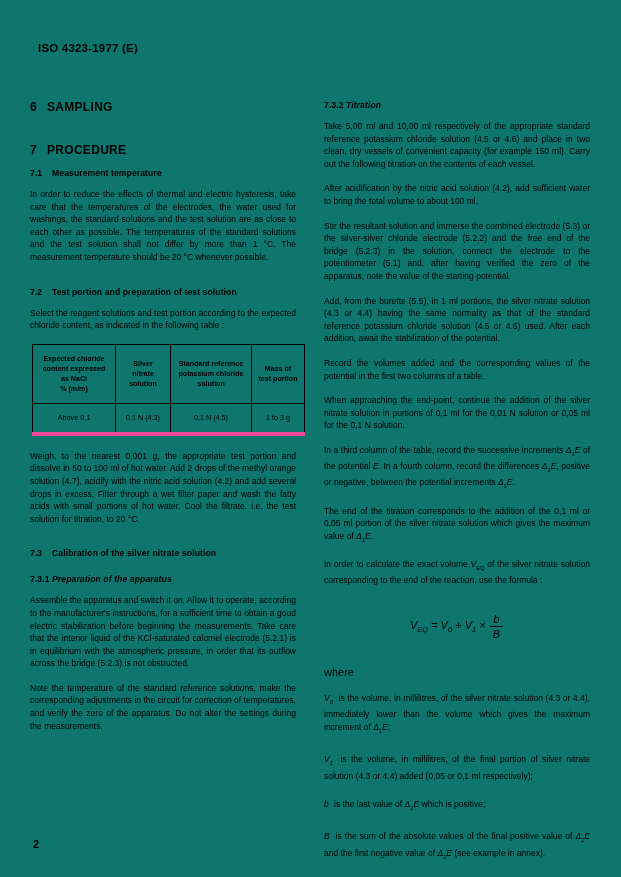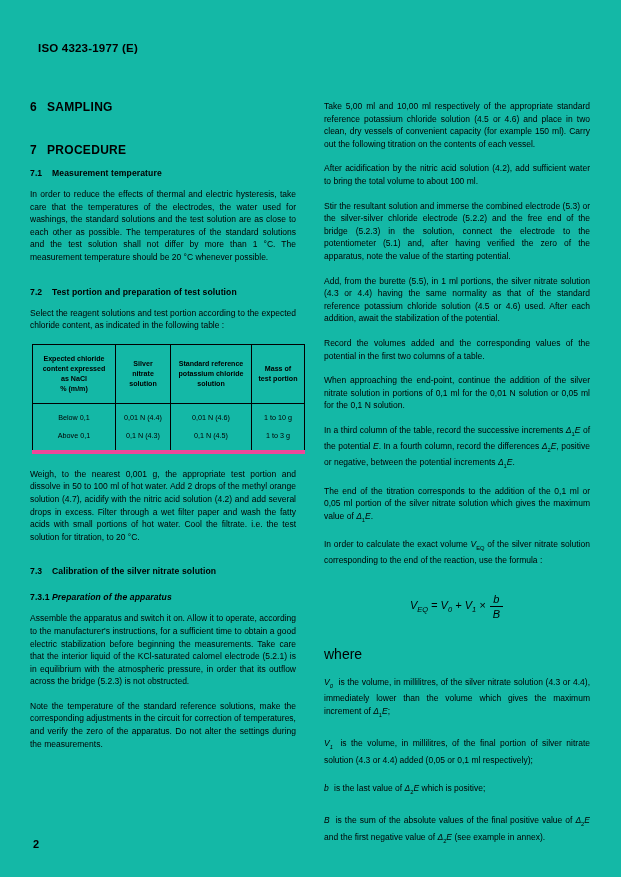--- a/index.html
+++ b/index.html
@@ -8,21 +8,21 @@
     background: #ffffff;
   }
   body {
     font-family: "Liberation Sans", sans-serif;
     color: #000000;
   }
   .page {
     position: relative;
     width: 621px;
     height: 877px;
-    background: #14b8a6;
+    background: #0f766e;
     overflow: hidden;
     box-sizing: border-box;
   }
   .doc-header {
     position: absolute;
     left: 38px;
     top: 42px;
     font-size: 11.5px;
     font-weight: bold;
     letter-spacing: 0.2px;
@@ -123,21 +123,21 @@
     border-bottom: 1px solid #000;
     padding: 0 3px 1px 3px;
   }
   .formula .frac .den {
     display: block;
     padding: 1px 3px 0 3px;
   }
   .formula .var { font-style: italic; }
   sub { font-size: 0.68em; }
   .where {
-    font-size: 14px;
+    font-size: 11px;
     margin: 0 0 14px 0;
   }
   .defitem {
     font-size: 8.5px;
     line-height: 12.6px;
     text-align: justify;
     margin: 0 0 16px 0;
   }
   .defitem .sym {
     font-style: italic;
@@ -206,26 +206,20 @@
               <span>solution</span>
             </th>
             <th class="c4">
               <span>Mass of</span><br>
               <span>test portion</span>
             </th>
           </tr>
         </thead>
         <tbody>
           <tr>
-            <td>Below 0,1</td>
-            <td class="lcell nowrap">0,01 N (4.4)</td>
-            <td class="nowrap">0,01 N (4.6)</td>
-            <td class="nowrap">1 to 10 g</td>
-          </tr>
-          <tr>
             <td>Above 0,1</td>
             <td class="lcell nowrap">0,1   N (4.3)</td>
             <td class="nowrap">0,1   N (4.5)</td>
             <td class="nowrap">1 to 3   g</td>
           </tr>
         </tbody>
       </table>
 
       <p class="body">Weigh, to the nearest 0,001 g, the appropriate test portion and dissolve in 50 to 100 ml of hot water. Add 2 drops of the methyl orange solution (4.7), acidify with the nitric acid solution (4.2) and add several drops in excess. Filter through a wet filter paper and wash the fatty acids with small portions of hot water. Cool the filtrate. i.e. the test solution for titration, to 20 °C.</p>
 
@@ -240,20 +234,23 @@
       <h3 class="subsec ital">
         <span class="num">7.3.1</span><span class="title">Preparation of the apparatus</span>
       </h3>
       <p class="body">Assemble the apparatus and switch it on. Allow it to operate, according to the manufacturer's instructions, for a sufficient time to obtain a good electric stabilization before beginning the measurements. Take care that the interior liquid of the KCl-saturated calomel electrode (5.2.1) is in equilibrium with the atmospheric pressure, in order that its outflow across the bridge (5.2.3) is not obstructed.</p>
       <p class="body">Note the temperature of the standard reference solutions, make the corresponding adjustments in the circuit for correction of temperatures, and verify the zero of the apparatus. Do not alter the settings during the measurements.</p>
 
     </div>
 
     <div class="col">
 
+      <h3 class="subsec ital">
+        <span class="num">7.3.2</span><span class="title">Titration</span>
+      </h3>
 
       <p class="body">Take 5,00 ml and 10,00 ml respectively of the appropriate standard reference potassium chloride solution (4.5 or 4.6) and place in two clean, dry vessels of convenient capacity (for example 150 ml). Carry out the following titration on the contents of each vessel.</p>
       <p class="body">After acidification by the nitric acid solution (4.2), add sufficient water to bring the total volume to about 100 ml.</p>
       <p class="body">Stir the resultant solution and immerse the combined electrode (5.3) or the silver-silver chloride electrode (5.2.2) and the free end of the bridge (5.2.3) in the solution, connect the electrode to the potentiometer (5.1) and, after having verified the zero of the apparatus, note the value of the starting potential.</p>
       <p class="body">Add, from the burette (5.5), in 1 ml portions, the silver nitrate solution (4.3 or 4.4) having the same normality as that of the standard reference potassium chloride solution (4.5 or 4.6) used. After each addition, await the stabilization of the potential.</p>
       <p class="body">Record the volumes added and the corresponding values of the potential in the first two columns of a table.</p>
       <p class="body">When approaching the end-point, continue the addition of the silver nitrate solution in portions of 0,1 ml for the 0,01 N solution or 0,05 ml for the 0,1 N solution.</p>
 
       <p class="body"><span>In a third column of the table, record the successive increments </span><span class="nowrap"><i>Δ</i><sub>1</sub><i>E</i></span><span> of the potential </span><i>E</i>. In a fourth column, record the differences <span class="nowrap"><i>Δ</i><sub>2</sub><i>E</i></span>, positive or negative, between the potential increments <span class="nowrap"><i>Δ</i><sub>1</sub><i>E</i></span>.</p>
 

